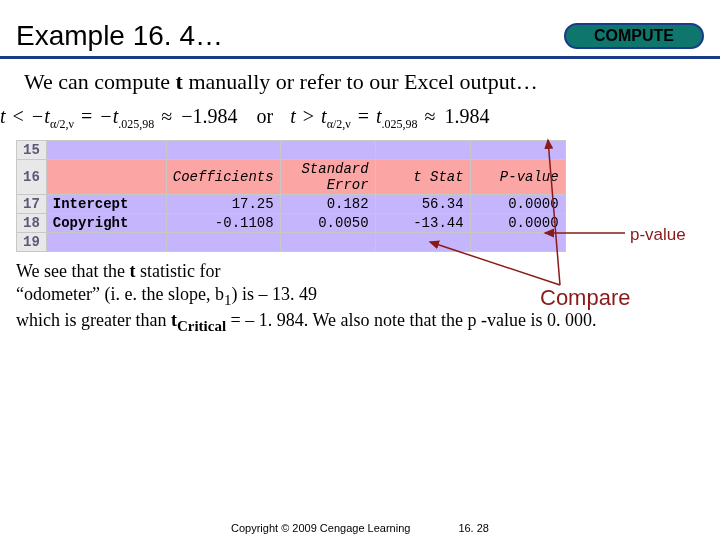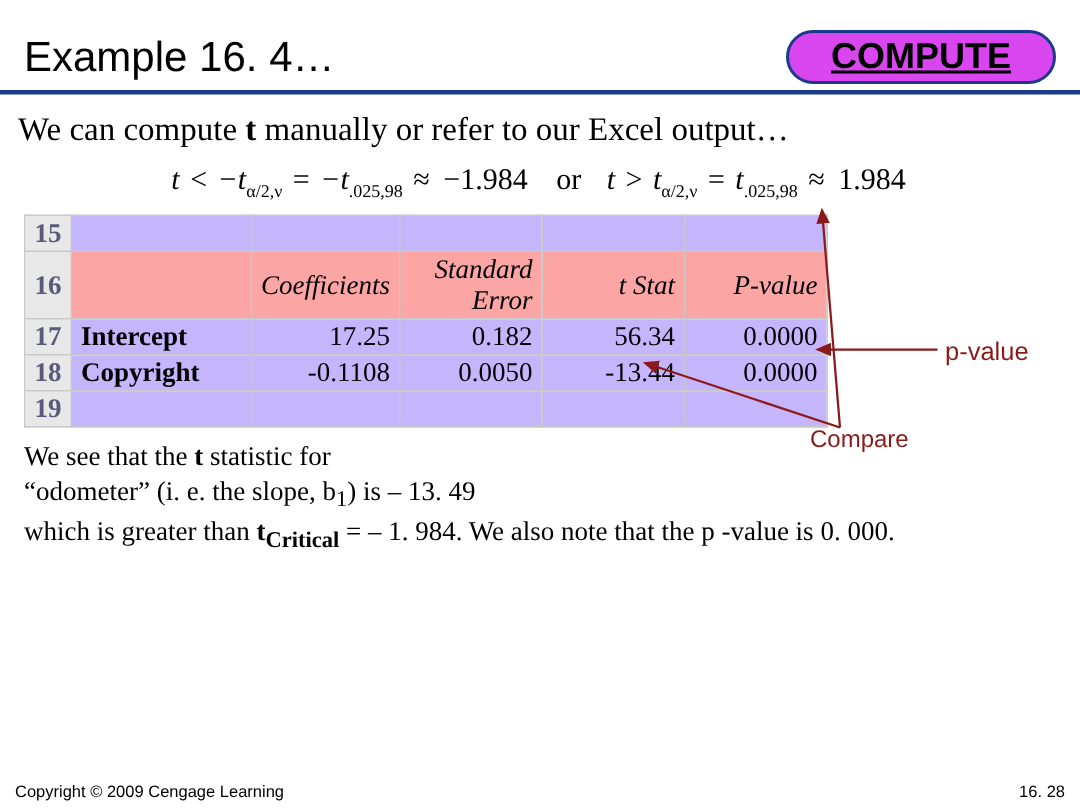--- a/index.html
+++ b/index.html
@@ -18,50 +18,48 @@
     padding: 8px 16px 4px 16px;
     border-bottom: 3px solid #1a3a8a;
     margin-top: 12px;
   }
   .title {
     font-family: Verdana, Tahoma, sans-serif;
     font-size: 28px;
     color: #000;
   }
   .compute-badge {
-    background: #d946ef;
+    background: #0f766e;
     border: 2px solid #1a3a8a;
     border-radius: 20px;
     padding: 2px 28px;
     font-family: Verdana, Tahoma, sans-serif;
     font-weight: bold;
-    font-size: 24px;
-    color: #000;
-    text-decoration: underline;
+    font-size: 16px;
+    color: #000;
   }
   .body-text {
     font-size: 22px;
-    padding: 10px 16px 6px 12px;
+    padding: 10px 16px 6px 24px;
     color: #000;
   }
   .formula-row {
-    text-align: center;
     padding: 4px 0 8px 0;
     font-family: "Times New Roman", serif;
     font-size: 20px;
     font-style: italic;
     color: #000;
   }
   .formula-row .op { font-style: normal; padding: 0 2px; }
   .formula-row sub { font-size: 12px; font-style: normal; }
   .excel {
     margin: 0 16px;
     border-collapse: collapse;
-    font-family: Liberation Serif, serif;
-    font-size: 18px;
+    font-family: Liberation Mono, monospace;
+    font-size: 14px;
     color: #000;
     position: relative;
   }
   .excel td, .excel th {
     border: 1px solid #c8c8c8;
     padding: 1px 6px;
     height: 17px;
     background: #c4b5fd;
   }
   .excel .rownum {
@@ -78,21 +76,21 @@
     position: absolute;
     font-family: Verdana, sans-serif;
     font-size: 17px;
     color: #8a1a1a;
     left: 630px;
     top: 225px;
   }
   .compare-label {
     position: absolute;
     font-family: Verdana, sans-serif;
-    font-size: 16px;
+    font-size: 22px;
     color: #8a1a1a;
     left: 540px;
     top: 285px;
   }
   .conclusion {
     padding: 8px 12px 0 16px;
     font-size: 18px;
     line-height: 1.25;
   }
   .conclusion .italic-block {
@@ -100,21 +98,21 @@
     font-weight: bold;
     display: block;
     padding: 6px 20px 0 26px;
   }
   .footer {
     position: absolute;
     bottom: 6px;
     left: 10px;
     right: 10px;
     display: flex;
-    justify-content: space-between;
+    justify-content: center;
     font-family: Verdana, sans-serif;
     font-size: 11px;
     color: #000;
     gap: 48px;
   }
   svg.overlay {
     position: absolute;
     top: 0; left: 0;
     pointer-events: none;
   }

